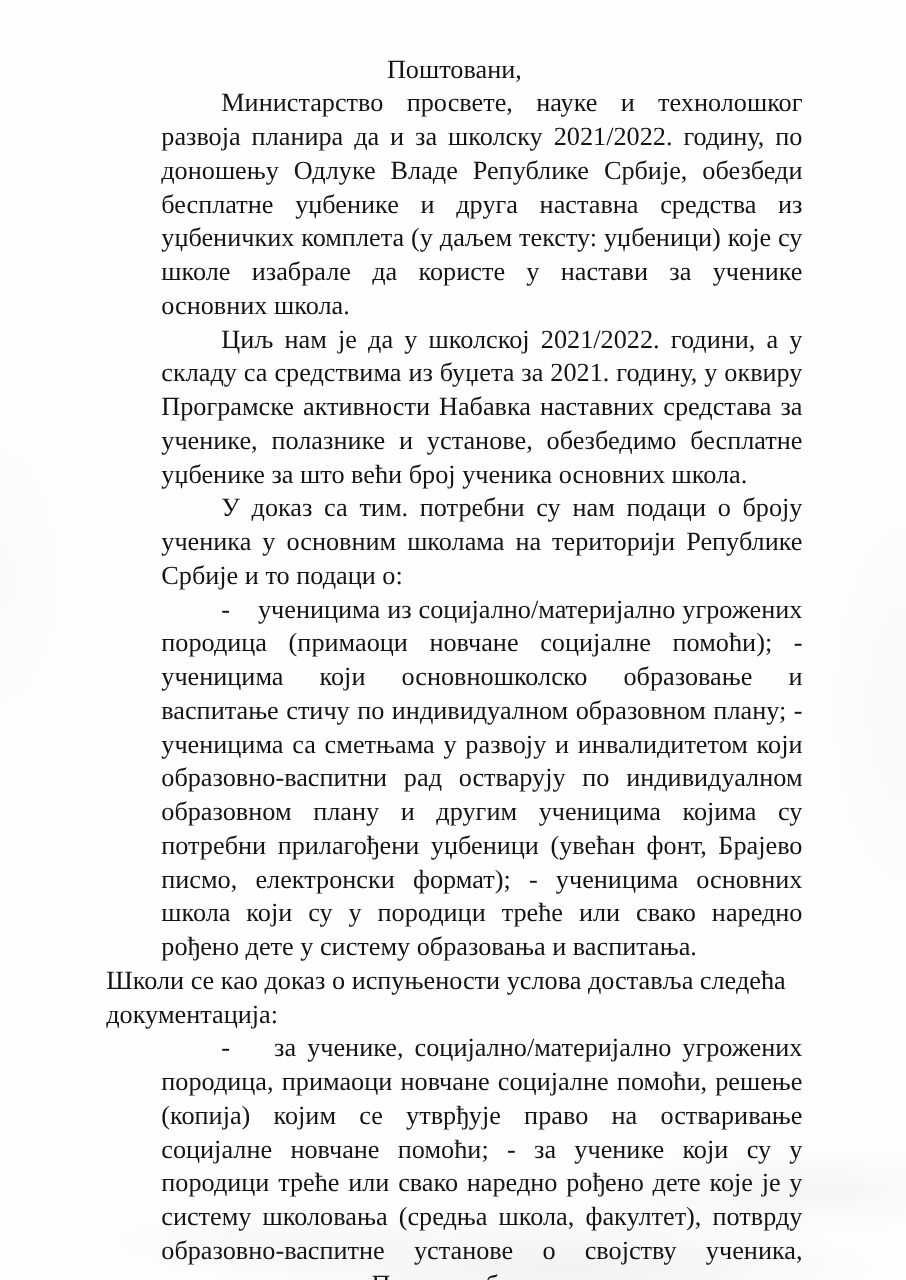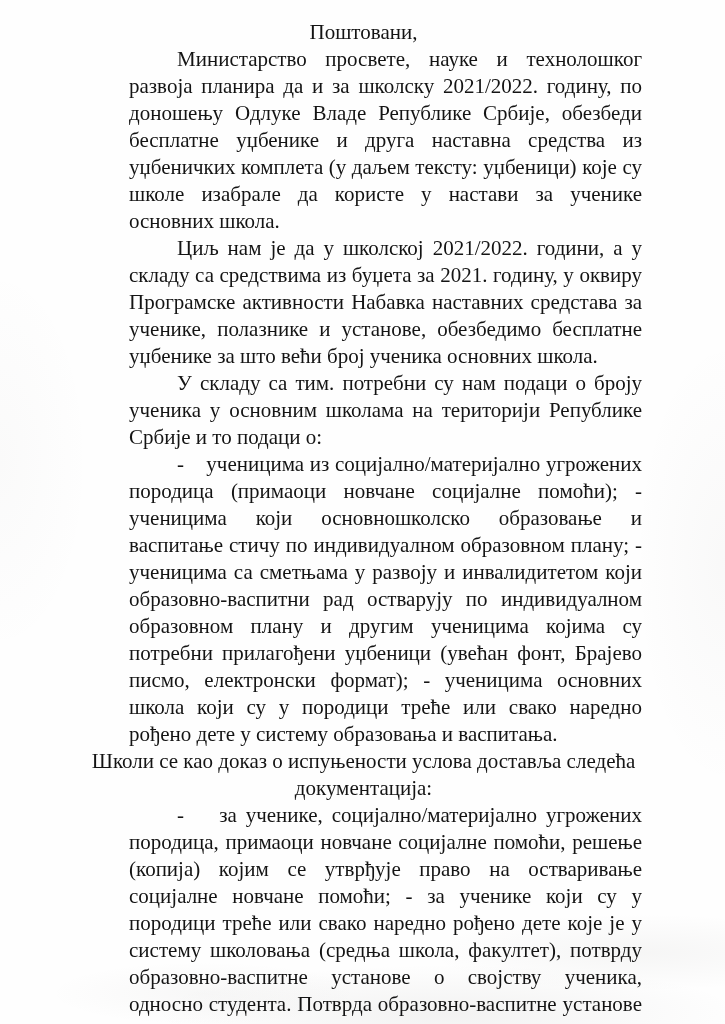--- a/index.html
+++ b/index.html
@@ -10,21 +10,21 @@
     overflow: hidden;
   }
   body {
     background: #ffffff;
   }
   .page {
     position: relative;
     width: 725px;
     height: 1024px;
     box-sizing: border-box;
-    padding: 19px 83px 0 85px;
+    padding: 42px 83px 0 85px;
     font-family: "Liberation Serif", "DejaVu Serif", serif;
     font-size: 21px;
     line-height: 27px;
     color: #141414;
     background-color: #fefefe;
     
     background-image:
       radial-gradient(ellipse 420px 70px at 62% 99%, rgba(90,85,80,0.07), transparent 70%),
       radial-gradient(ellipse 300px 55px at 88% 93%, rgba(90,85,80,0.05), transparent 70%),
       radial-gradient(ellipse 220px 45px at 28% 97%, rgba(90,85,80,0.04), transparent 70%),
@@ -37,35 +37,34 @@
   .salutation {
     text-align: center;
     text-indent: 0;
   }
   .para {
     text-align: justify;
     text-indent: 48px;
     margin-left: 44px;
   }
   .centered {
-    text-align: center;
     text-indent: 0;
   }
 </style>
 </head>
 <body>
 
 <div class="page">
   <p class="salutation">Поштовани,</p>
 
   <p class="para">Министарство просвете, науке и технолошког развоја планира да и за школску 2021/2022. годину, по доношењу Одлуке Владе Републике Србије, обезбеди бесплатне уџбенике и друга наставна средства из уџбеничких комплета (у даљем тексту: уџбеници) које су школе изабрале да користе у настави за ученике основних школа.</p>
 
   <p class="para">Циљ нам је да у школској 2021/2022. години, а у складу са средствима из буџета за 2021. годину, у оквиру Програмске активности Набавка наставних средстава за ученике, полазнике и установе, обезбедимо бесплатне уџбенике за што већи број ученика основних школа.</p>
 
-  <p class="para">У складу са тим. потребни су нам подаци о броју ученика у основним школама на територији Републике Србије и то подаци о:</p>
+  <p class="para">У доказ са тим. потребни су нам подаци о броју ученика у основним школама на територији Републике Србије и то подаци о:</p>
 
   <p class="para">-&nbsp;&nbsp;&nbsp;&nbsp;ученицима из социјално/материјално угрожених породица (примаоци новчане социјалне помоћи); - ученицима који основношколско образовање и васпитање стичу по индивидуалном образовном плану; - ученицима са сметњама у развоју и инвалидитетом који образовно-васпитни рад остварују по индивидуалном образовном плану и другим ученицима којима су потребни прилагођени уџбеници (увећан фонт, Брајево писмо, електронски формат); - ученицима основних школа који су у породици треће или свако наредно рођено дете у систему образовања и васпитања.</p>
 
   <p class="centered">Школи се као доказ о испуњености услова доставља следећа документација:</p>
 
   <p class="para">-&nbsp;&nbsp;&nbsp;&nbsp;за ученике, социјално/материјално угрожених породица, примаоци новчане социјалне помоћи, решење (копија) којим се утврђује право на остваривање социјалне новчане помоћи; - за ученике који су у породици треће или свако наредно рођено дете које је у систему школовања (средња школа, факултет), потврду образовно-васпитне установе о својству ученика, односно студента. Потврда образовно-васпитне установе о својству ученика прилаже се за свако дете.</p>
 
 </div>
 
 </body></html>

